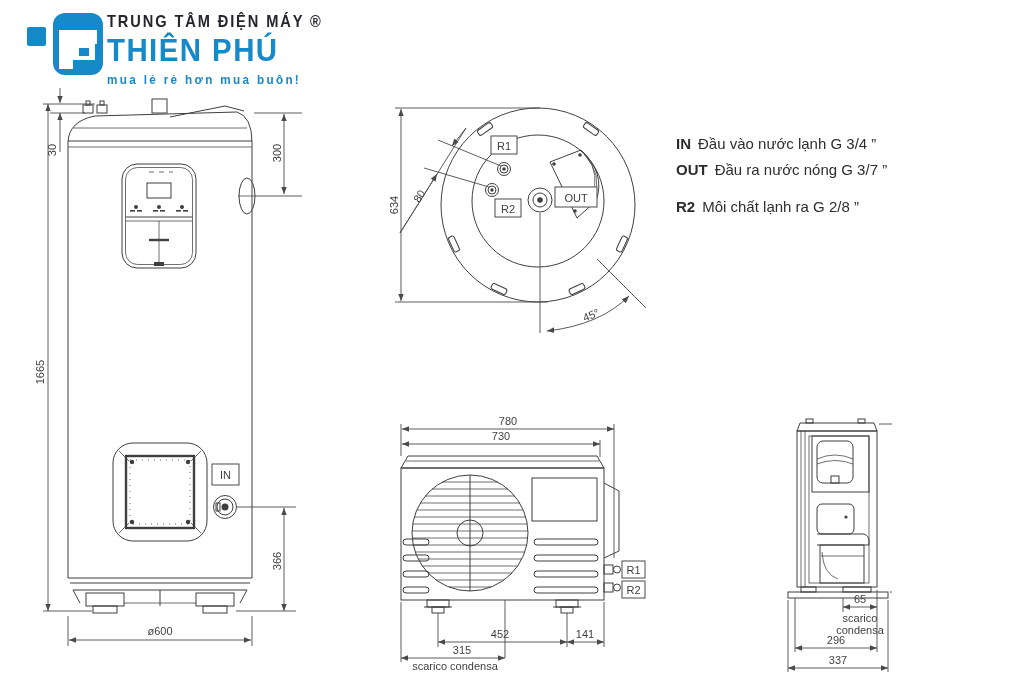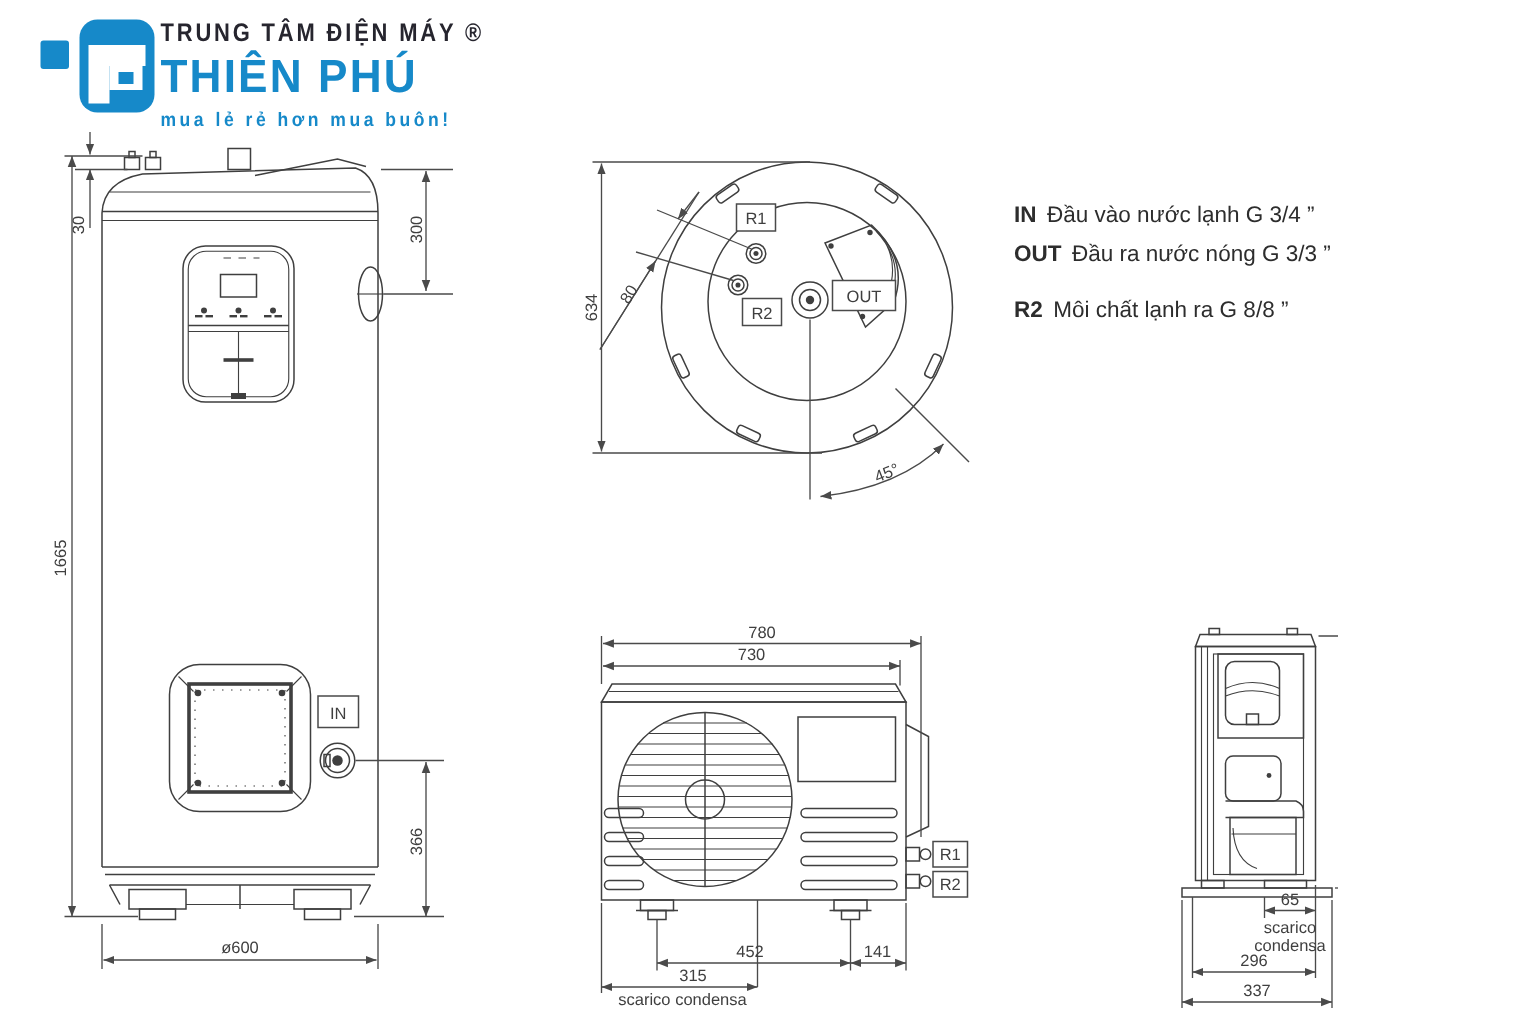--- a/index.html
+++ b/index.html
@@ -50,25 +50,25 @@
       <div class="brand-name">THIÊN PHÚ</div>
       <div class="tagline">mua lẻ rẻ hơn mua buôn!</div>
     </div>
   </div>
 
   <div class="legend">
     <div class="legend-row">
       <span class="legend-key">IN</span><span>Đầu vào nước lạnh G 3/4 ”</span>
     </div>
     <div class="legend-row">
-      <span class="legend-key">OUT</span><span>Đầu ra nước nóng G 3/3 ”</span>
+      <span class="legend-key">OUT</span><span>Đầu ra nước nóng G 3/7 ”</span>
     </div>
     <div class="legend-gap"></div>
     <div class="legend-row">
-      <span class="legend-key">R2</span><span>Môi chất lạnh ra G 8/8 ”</span>
+      <span class="legend-key">R2</span><span>Môi chất lạnh ra G 2/8 ”</span>
     </div>
   </div>
 
   <svg style="left:20px;top:90px" width="290" height="575" viewBox="20 90 290 575">
     <defs>
       <marker id="aA" viewBox="0 0 10 10" refX="9" refY="5" markerWidth="9" markerHeight="9" orient="auto-start-reverse">
           <path d="M0,1.5 L9,5 L0,8.5 z" fill="#4a4a4a"></path>
         </marker>
     </defs>
 

